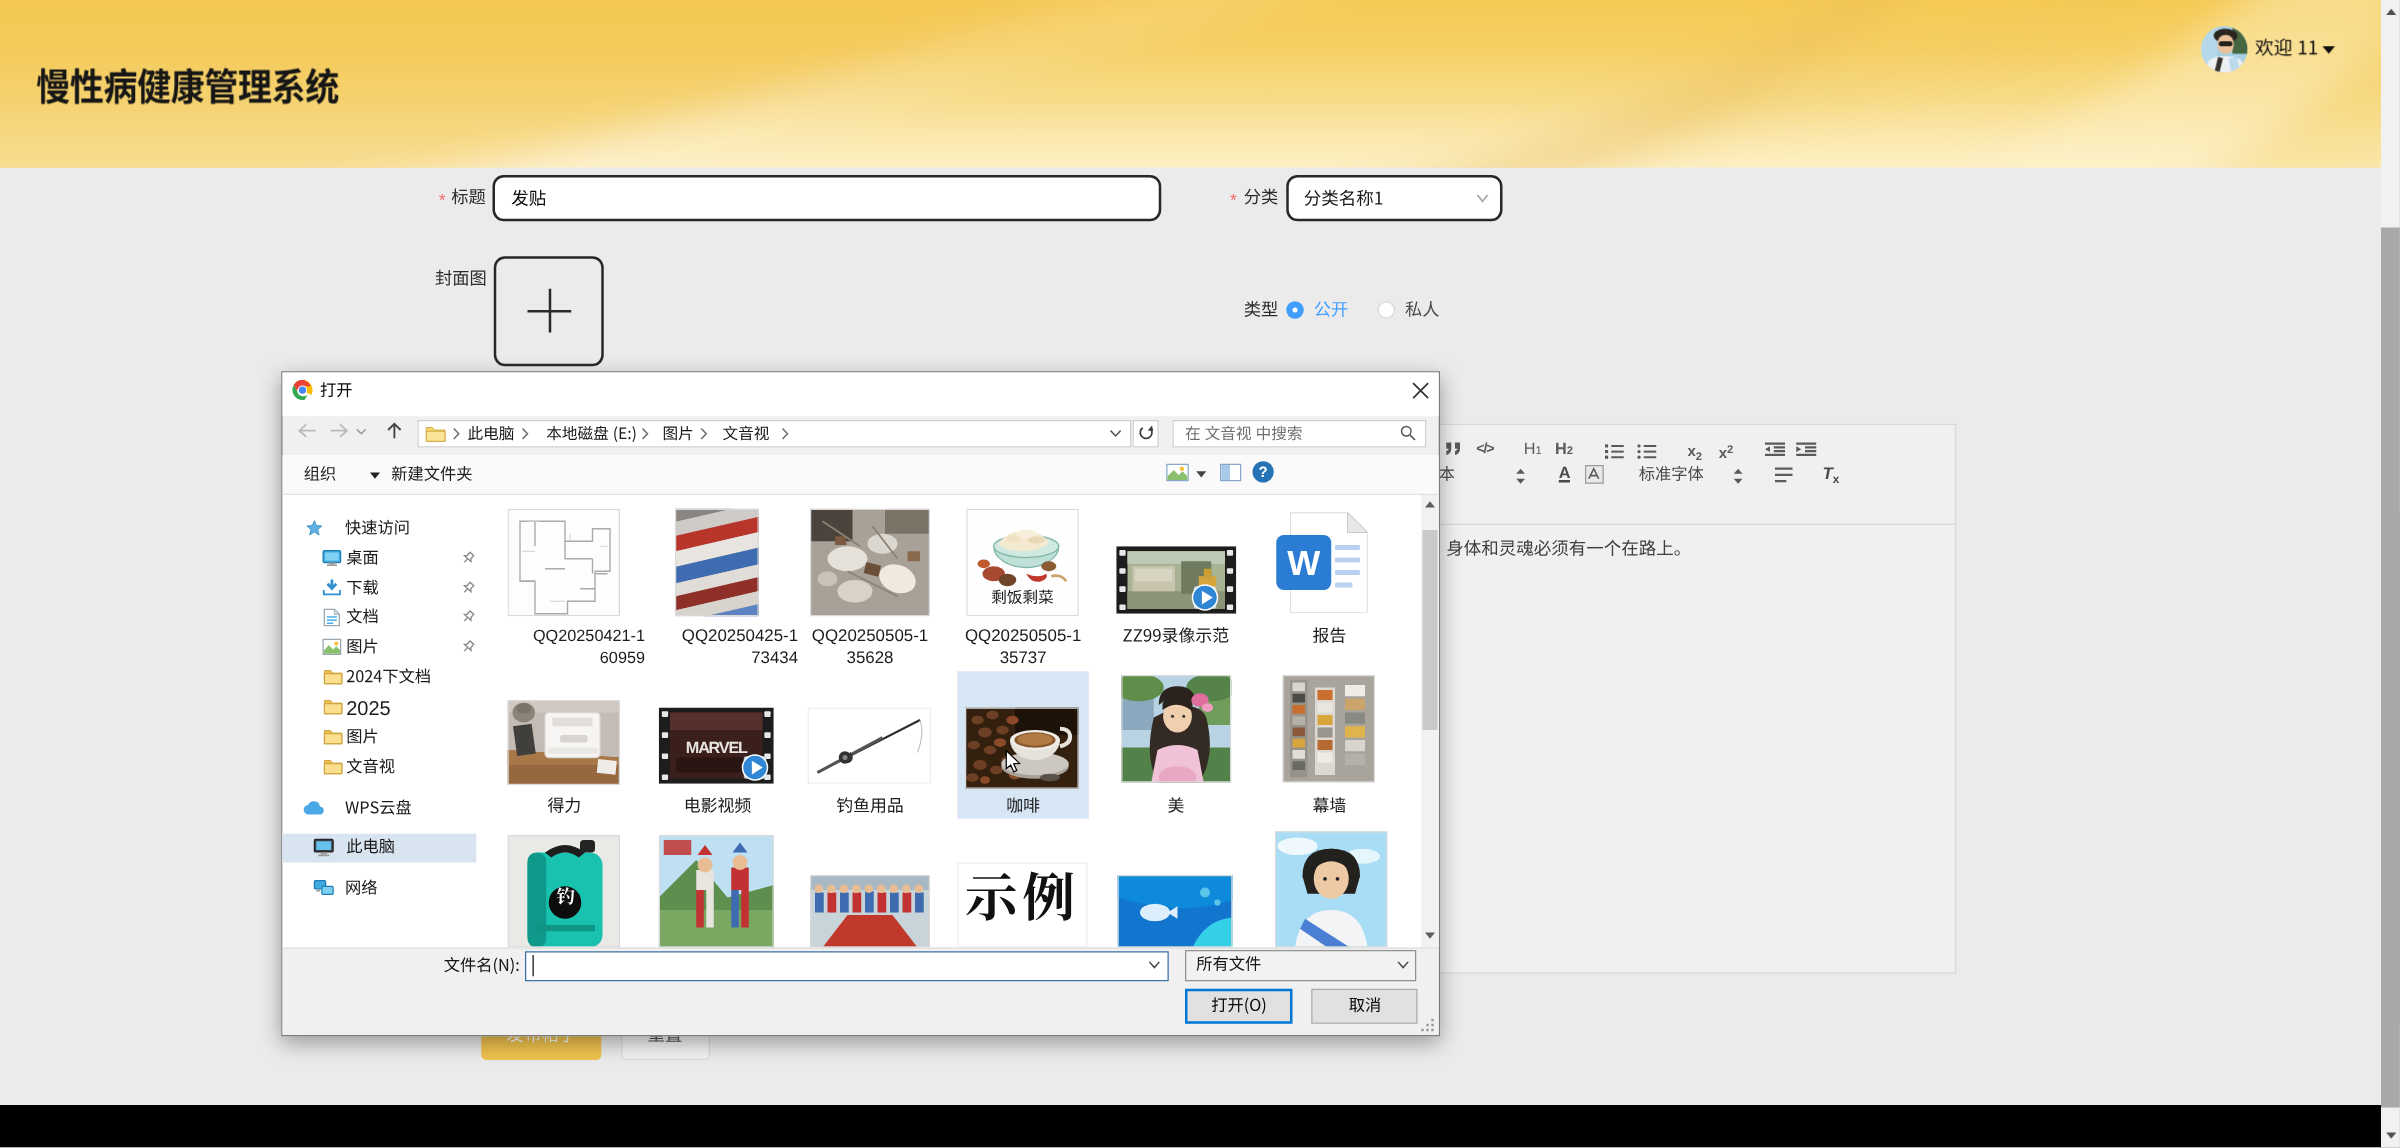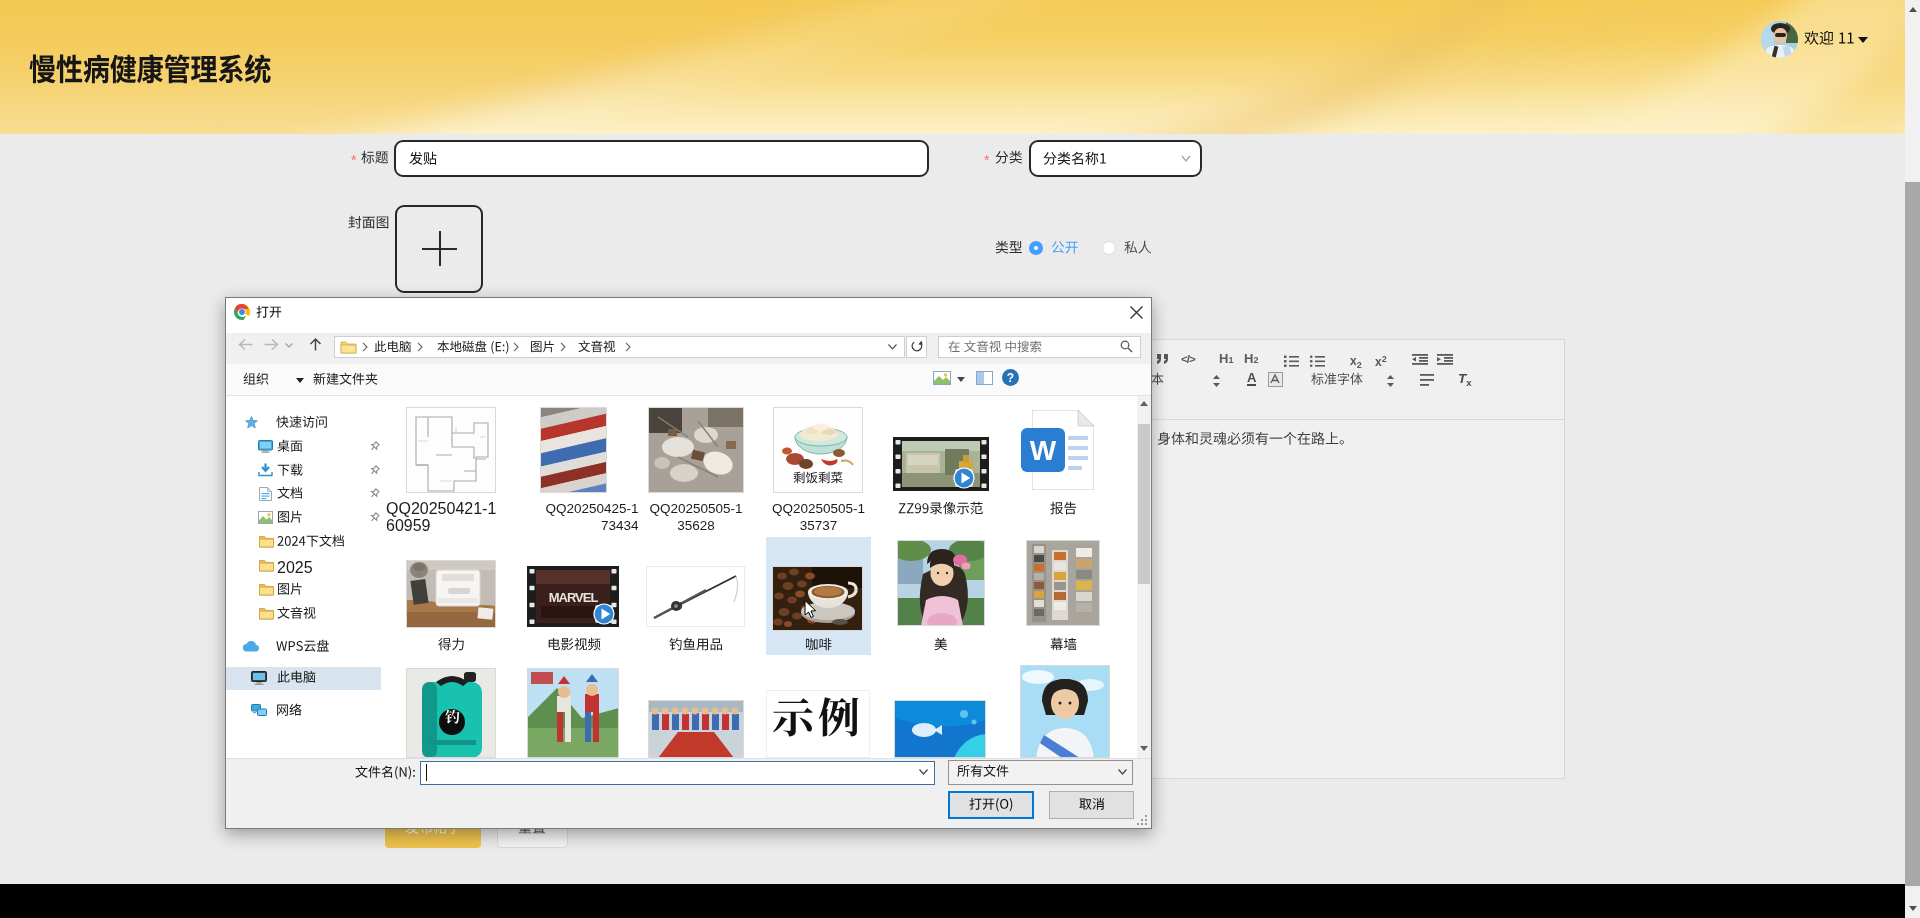--- a/index.html
+++ b/index.html
@@ -254,21 +254,21 @@
         <use href="#r79c1" x="0"></use>
         <use href="#r4eba" x="1000"></use>
       </g>
     </svg>
     <div class="abs" style="left:1030px;top:339px;width:535px;height:440px;background:#f0f0f0;border:1px solid #d8d8d8"></div>
 <div class="abs" style="left:1030px;top:419px;width:535px;height:1px;background:#d8d8d8"></div>
     <svg class="t" style="left:1156px;top:353px" width="14" height="12">
       <path d="M1,1 h4 v5 q0,4 -4,5 l0,-3 q2,-1 2,-2 h-2 z M8,1 h4 v5 q0,4 -4,5 l0,-3 q2,-1 2,-2 h-2 z" fill="#5a5a5a"></path>
     </svg>
     <div class="txt" style="left:1181px;top:353px;font-size:11.5px;color:#5a5a5a;font-weight:bold;letter-spacing:-1px">&lt;/&gt;</div>
-    <div class="txt" style="left:1219px;top:351px;font-size:13px;color:#5a5a5a;font-weight:bold">H<span style="font-size:9px">1</span></div>
+    <div class="txt" style="left:1219px;top:351px;font-size:13px;color:#5a5a5a;font-weight:normal">H<span style="font-size:9px">1</span></div>
     <div class="txt" style="left:1244px;top:351px;font-size:13px;color:#5a5a5a;font-weight:bold">H<span style="font-size:9px">2</span></div>
     <svg class="t" style="left:1284px;top:354px" width="16" height="13">
       <rect x="0" y="1.5" width="2.5" height="2.5" fill="#5a5a5a"></rect>
       <rect x="5" y="2.0" width="10" height="1.6" fill="#5a5a5a"></rect>
       <rect x="0" y="6.0" width="2.5" height="2.5" fill="#5a5a5a"></rect>
       <rect x="5" y="6.5" width="10" height="1.6" fill="#5a5a5a"></rect>
       <rect x="0" y="10.5" width="2.5" height="2.5" fill="#5a5a5a"></rect>
       <rect x="5" y="11.0" width="10" height="1.6" fill="#5a5a5a"></rect>
     </svg>
     <svg class="t" style="left:1310px;top:354px" width="16" height="13">
@@ -758,21 +758,21 @@
 <path d="M46,0 l16,16 h-16 z" fill="#e8e8e8" stroke="#c9c9c9" stroke-width=".8"></path>
 <rect x="36" y="26" width="20" height="4" fill="#b9d2f0" rx="1"></rect>
       <rect x="36" y="36" width="20" height="4" fill="#b9d2f0" rx="1"></rect>
 <rect x="36" y="46" width="20" height="4" fill="#b9d2f0" rx="1"></rect>
       <rect x="36" y="56" width="14" height="4" fill="#b9d2f0" rx="1"></rect>
     </svg>
     <svg class="t" style="z-index:6;left:1021px;top:428px" width="44" height="44">
       <rect x="0" y="0" width="44" height="44" rx="6" fill="#2b7cd3"></rect>
       <text x="22" y="32" text-anchor="middle" font-size="28" font-weight="bold" fill="#fff" font-family="Liberation Sans">W</text>
     </svg>
-    <div class="txt" style="z-index:6;left:386.0px;top:501.0px;font-size:16px;color:#1c1c1c;line-height:16.5px;text-align:left;width:130px">QQ20250421-1<br>60959</div>
+    <div class="txt" style="z-index:6;left:386.0px;top:501.0px;font-size:13px;color:#1c1c1c;line-height:16.5px;text-align:right;width:130px">QQ20250421-1<br>60959</div>
     <div class="txt" style="z-index:6;left:508.5px;top:501.0px;font-size:13.5px;color:#1c1c1c;line-height:16.5px;text-align:right;width:130px">QQ20250425-1<br>73434</div>
     <div class="txt" style="z-index:6;left:631.0px;top:501.0px;font-size:13.5px;color:#1c1c1c;line-height:16.5px;text-align:center;width:130px">QQ20250505-1<br>35628</div>
     <div class="txt" style="z-index:6;left:753.5px;top:501.0px;font-size:13.5px;color:#1c1c1c;line-height:16.5px;text-align:center;width:130px">QQ20250505-1<br>35737</div>
     <svg class="t" style="left:898.4px;top:501.0px;z-index:6;" width="85" height="17">
       <g fill="#1c1c1c" transform="translate(0,12.2) scale(0.01350,-0.01350)">
         <use href="#r005a" x="0"></use>
         <use href="#r005a" x="603"></use>
         <use href="#r0039" x="1206"></use>
         <use href="#r0039" x="1761"></use>
         <use href="#r5f55" x="2316"></use>

